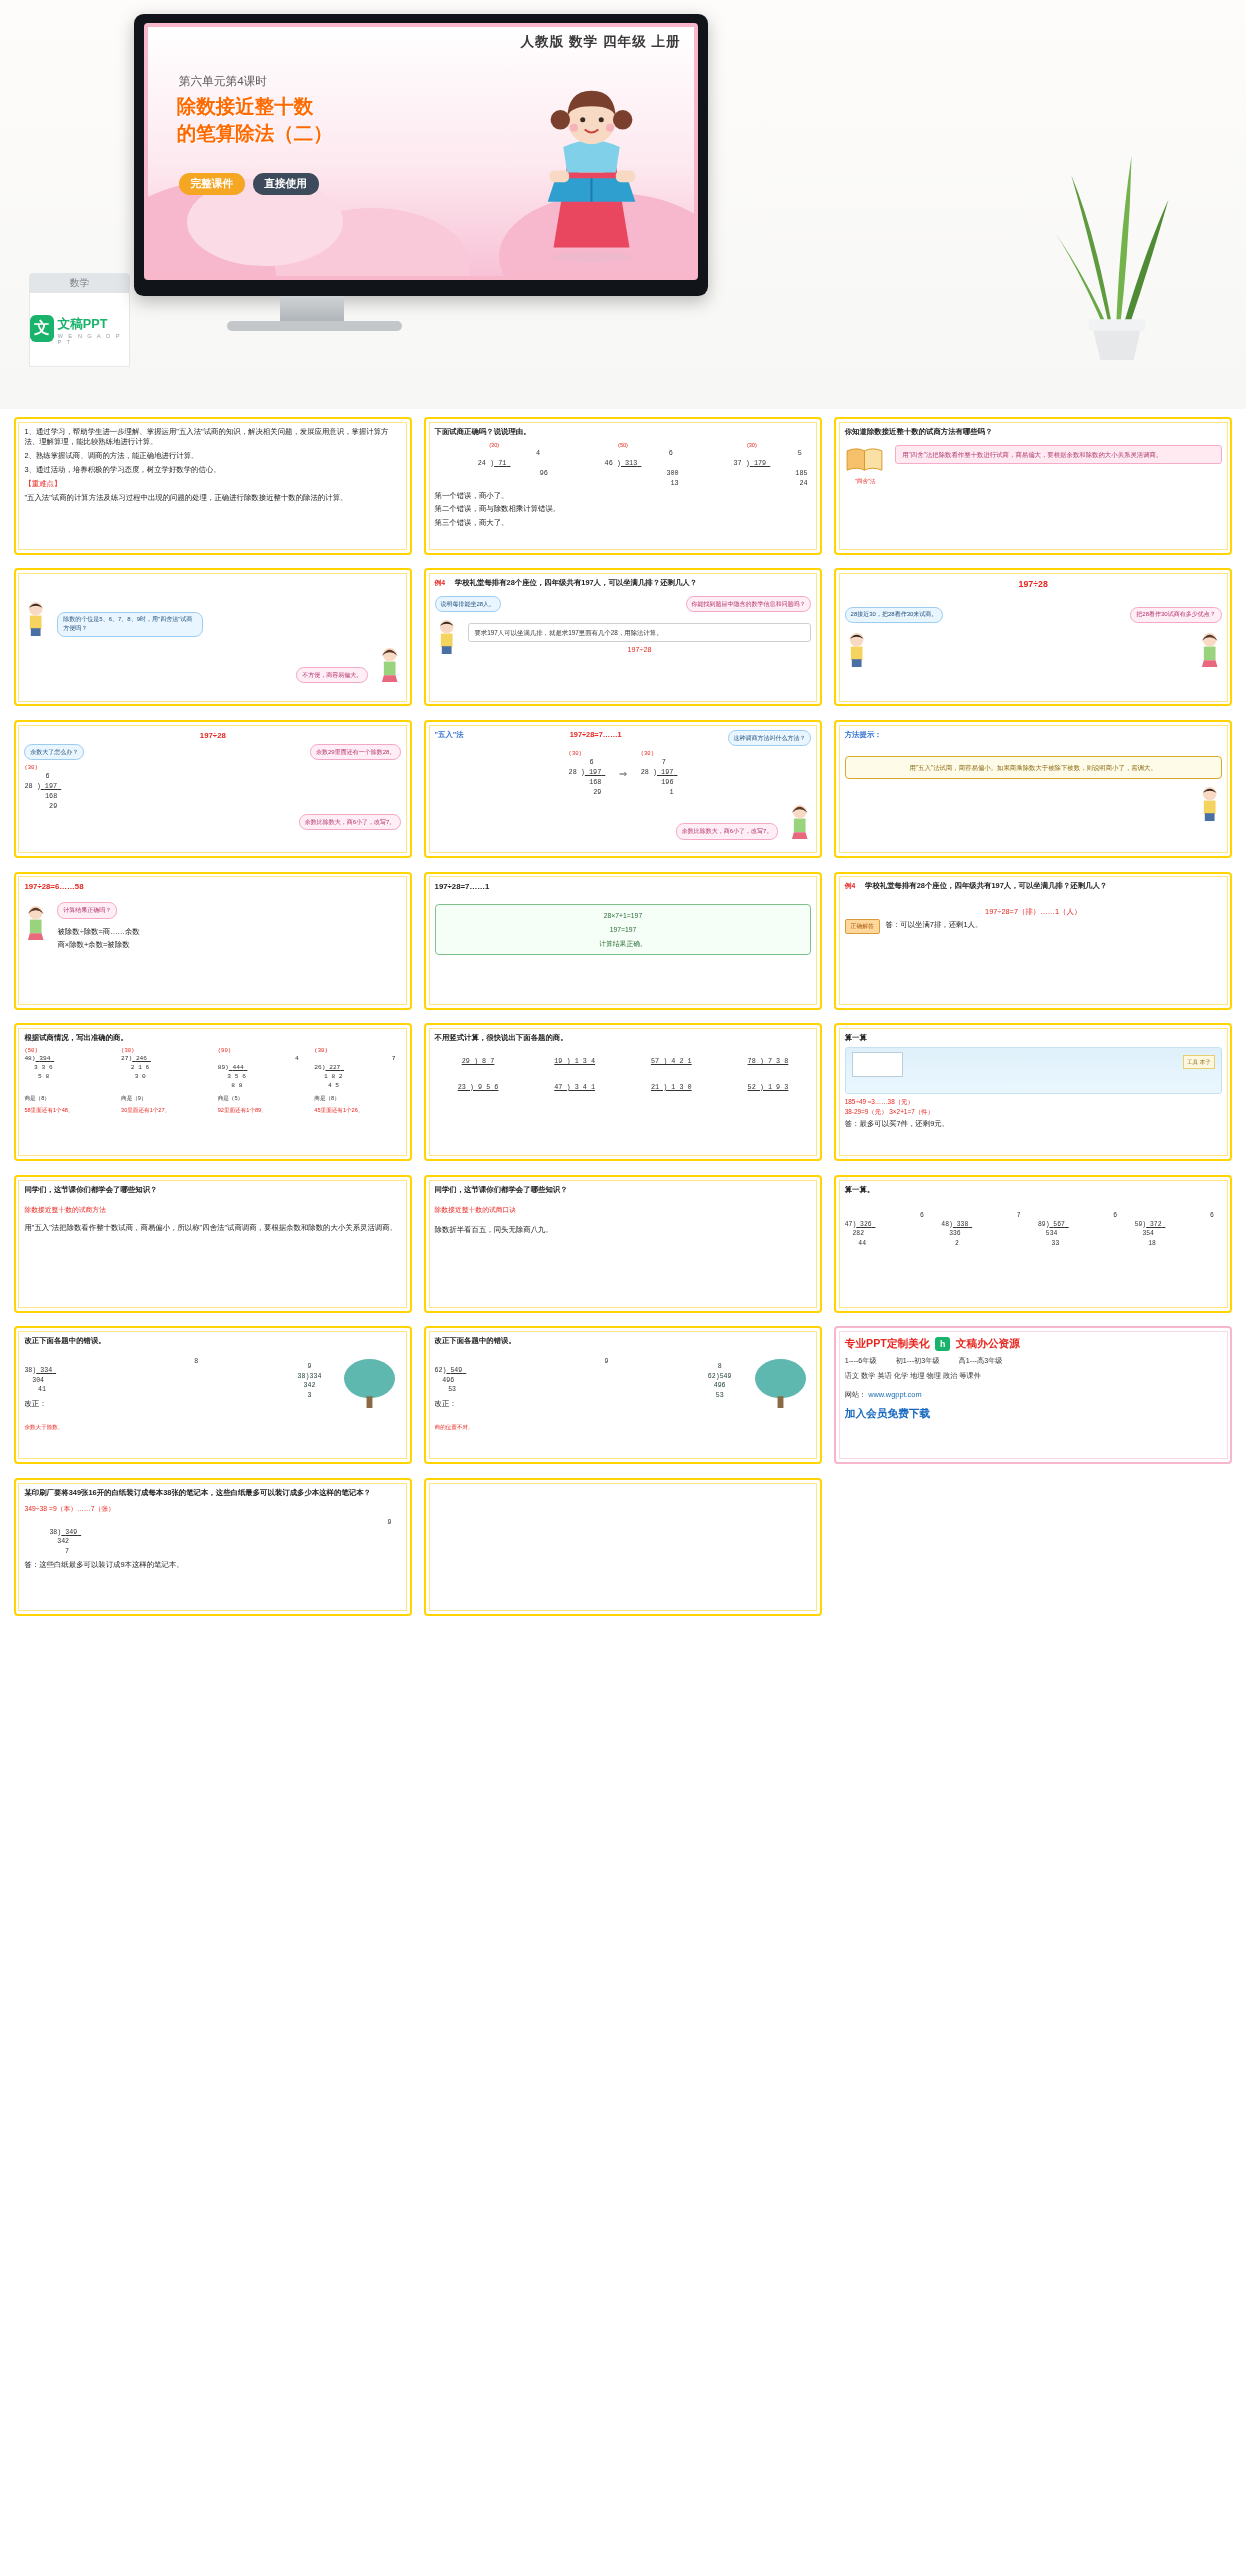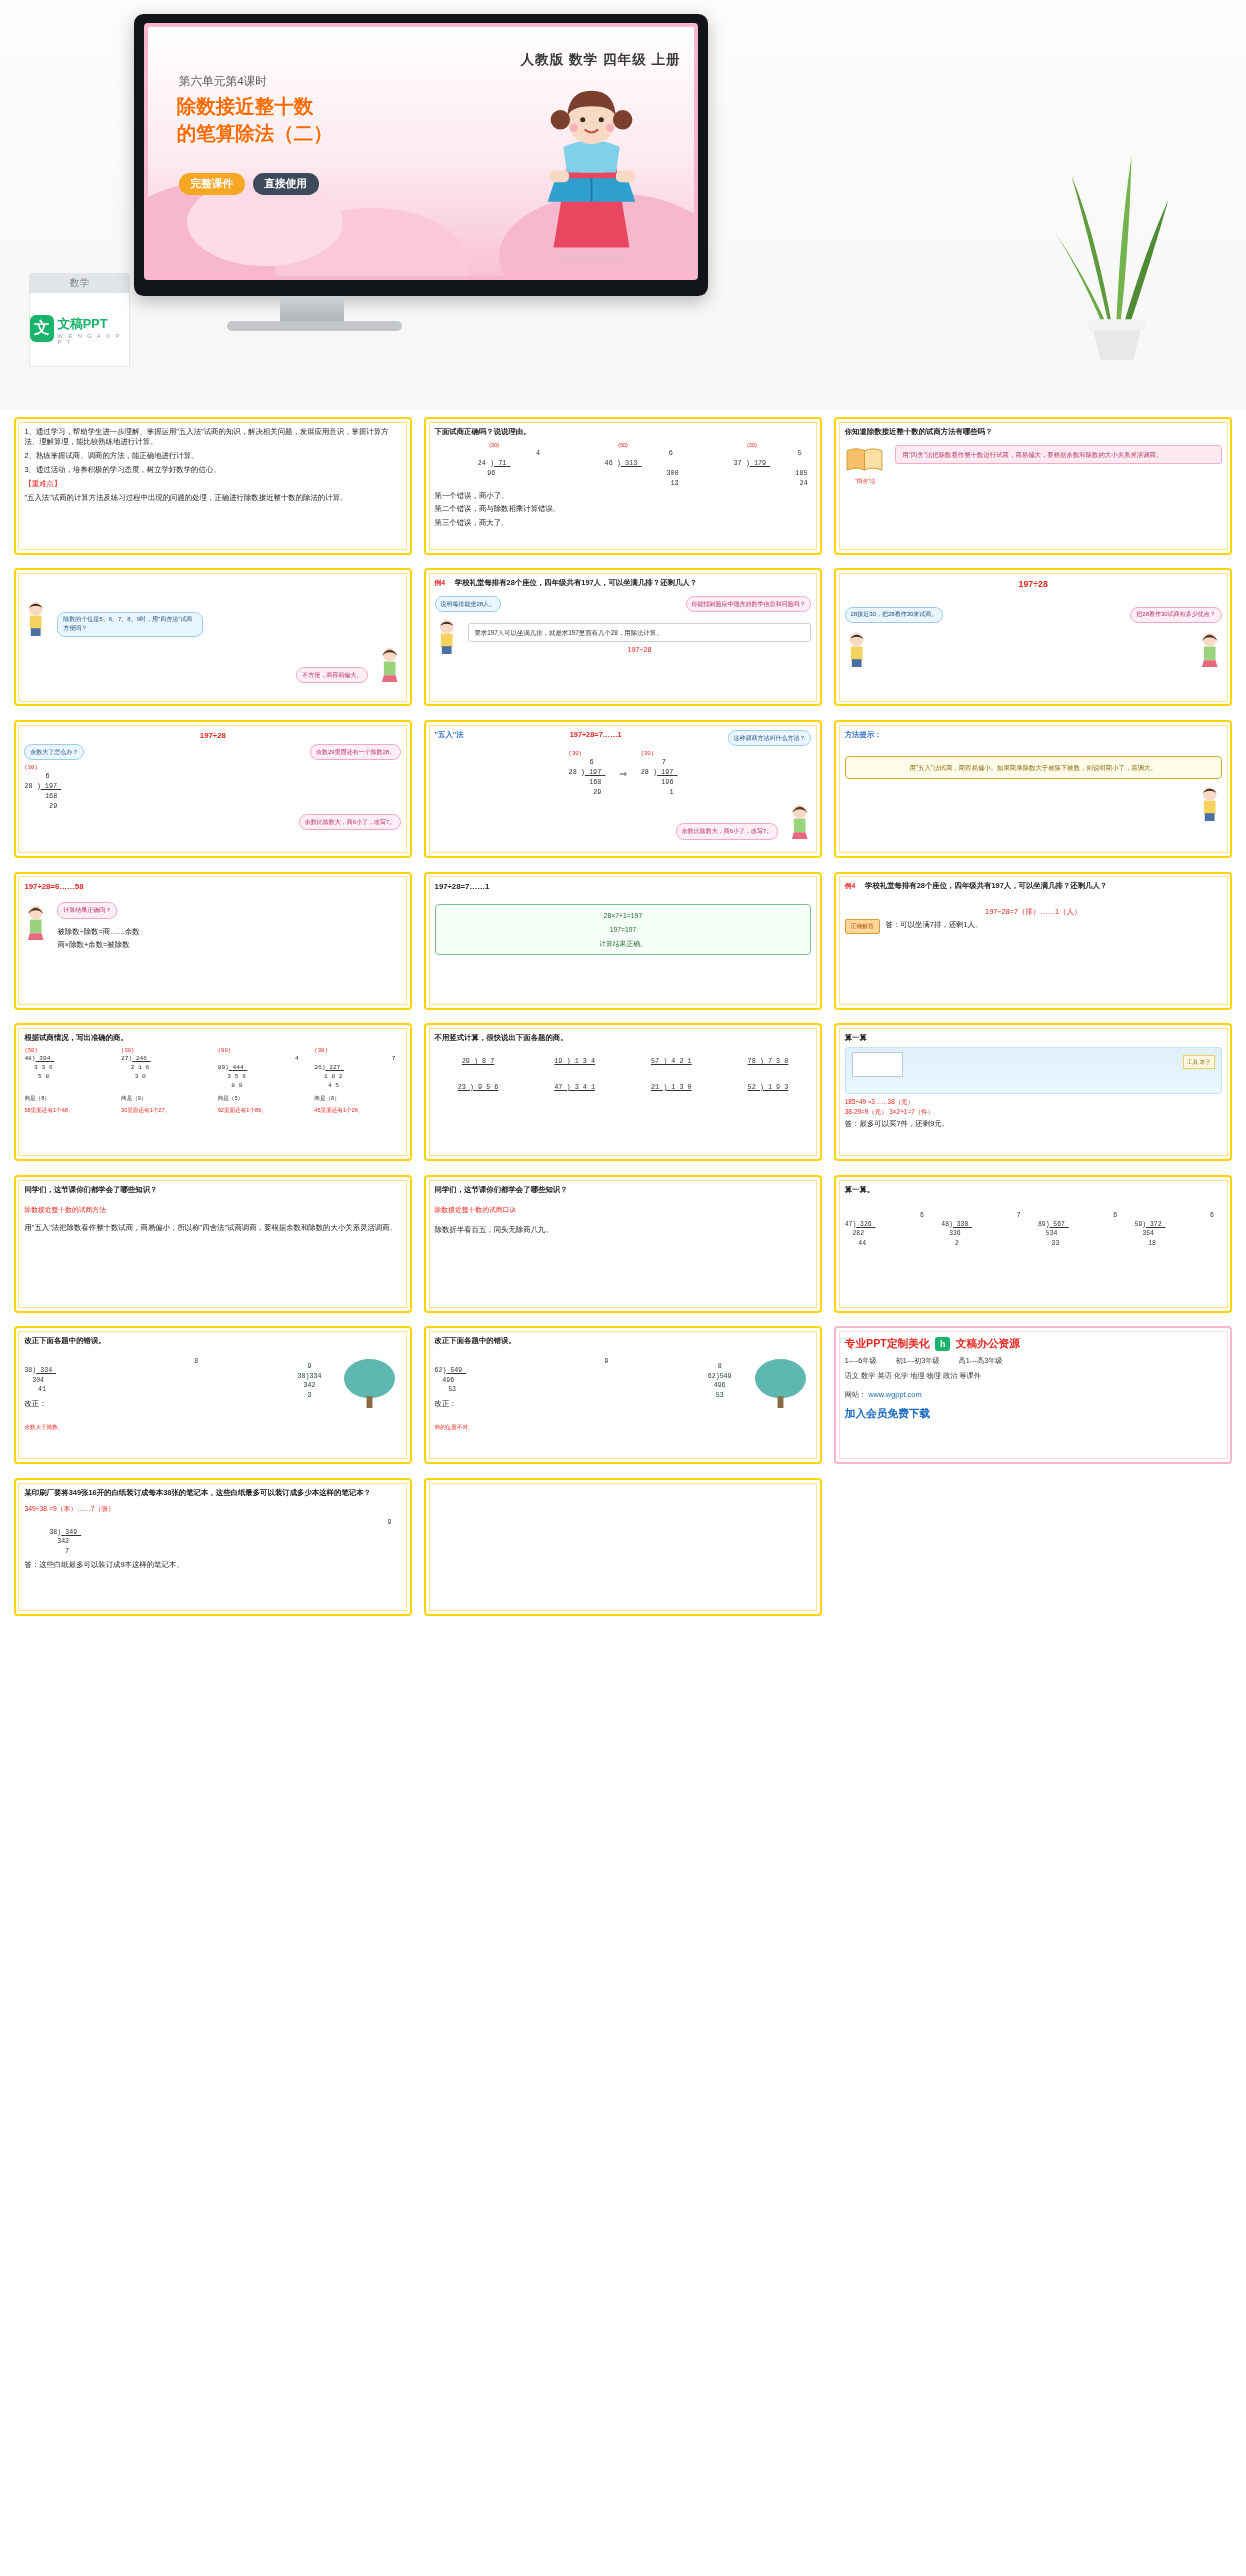--- a/index.html
+++ b/index.html
@@ -42,21 +42,21 @@
   }
   .cloud {
     position:absolute; border-radius:50%;
     background:#f7b7cd;
   }
   .c1 { width:243px;height:136px; left:-39px; bottom:-39px;}
   .c2 { width:195px;height:117px; left:127px; bottom:-49px; background:#f9c8d9;}
   .c3 { width:224px;height:127px; right:-29px; bottom:-44px;}
   .c4 { width:156px;height:88px; left:39px; bottom:9.7px; background:#fadbe6;}
   .slide-head {
-    position:absolute; right:13.6px; top:24px;
+    position:absolute; right:13.6px; top:6px;
     font-size:13.6px; font-weight:bold; color:#3a3a3a; letter-spacing:1px;
   }
   .slide-sub {
     position:absolute; left:31px; top:47px;
     font-size:11.7px; color:#5a5a5a;
   }
   .slide-title {
     position:absolute; left:29px; top:66px;
     font-size:19.5px; font-weight:bold; color:#ff6a00;
     line-height:1.35; text-shadow:1px 1px 0 #fff;
@@ -258,21 +258,21 @@
 
     <div class="card">
       <div class="inner-frame"></div>
       <div class="ct b">下面试商正确吗？说说理由。</div>
       <div class="rowflex" style="margin-top:3.9px">
         <div class="col center">
           <div class="tiny red">(30)</div>
           <div class="mono" style="font-size:6.8px">
             <div style="text-align:right;padding-right:13.6px"><span>4</span></div>
             <div><span>24</span>&nbsp;)<u>&nbsp;<span>71</span>&nbsp;</u></div>
-            <div style="padding-right:5.8px"><span>96</span></div>
+            <div style="text-align:right;padding-right:5.8px"><span>96</span></div>
           </div>
         </div>
         <div class="col center">
           <div class="tiny red">(50)</div>
           <div class="mono" style="font-size:6.8px">
             <div style="text-align:right;padding-right:9.7px"><span>6</span></div>
             <div><span>46</span>&nbsp;)<u>&nbsp;<span>313</span>&nbsp;</u></div>
             <div style="text-align:right;padding-right:3.9px"><span>300</span></div>
             <div style="text-align:right;padding-right:3.9px"><span>13</span></div>
           </div>

